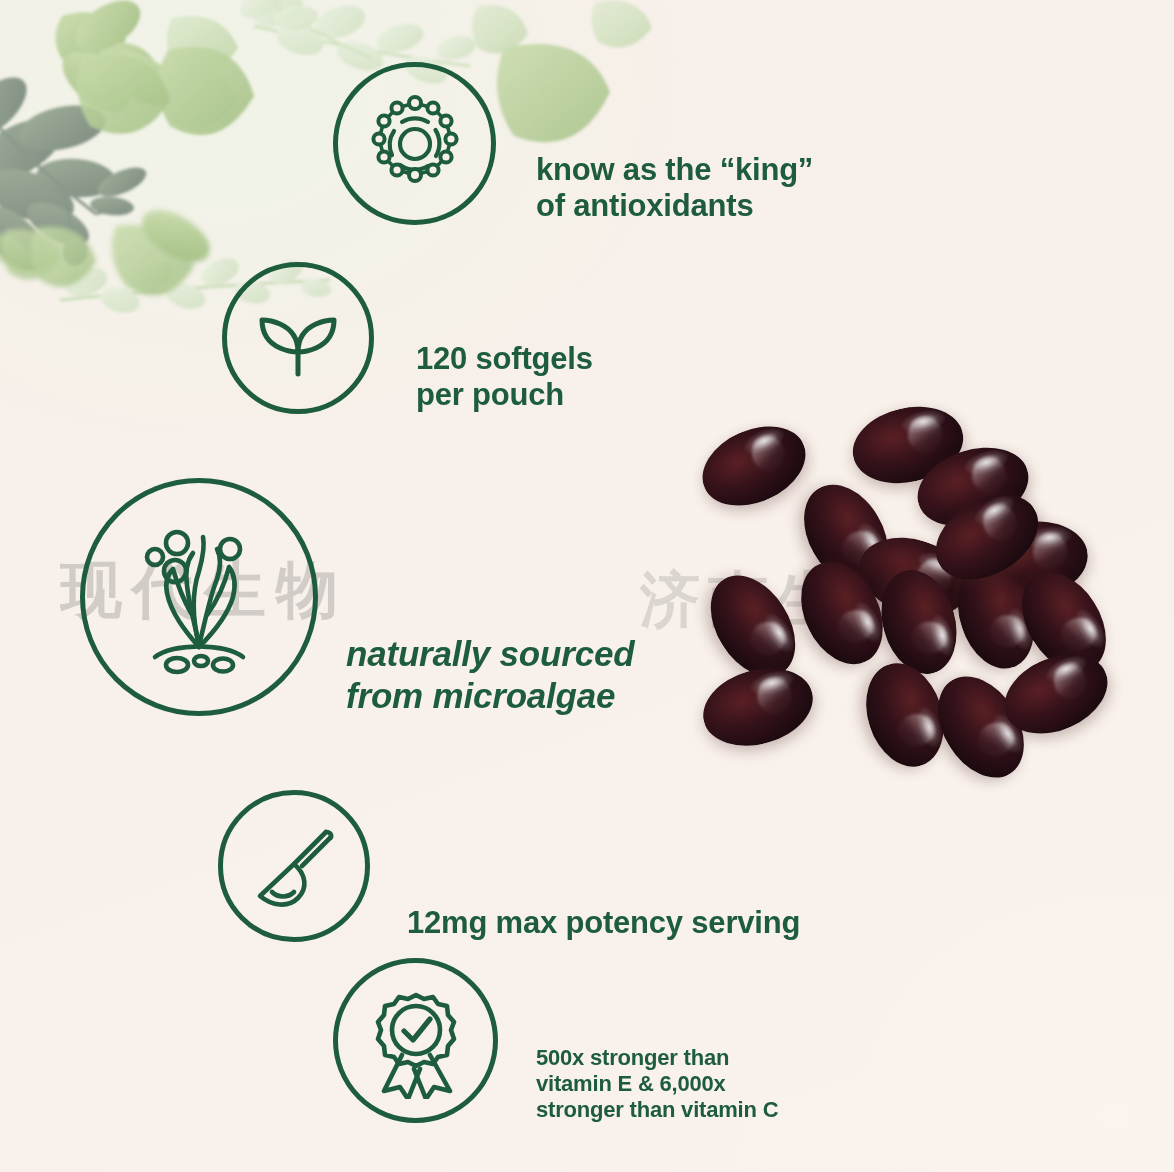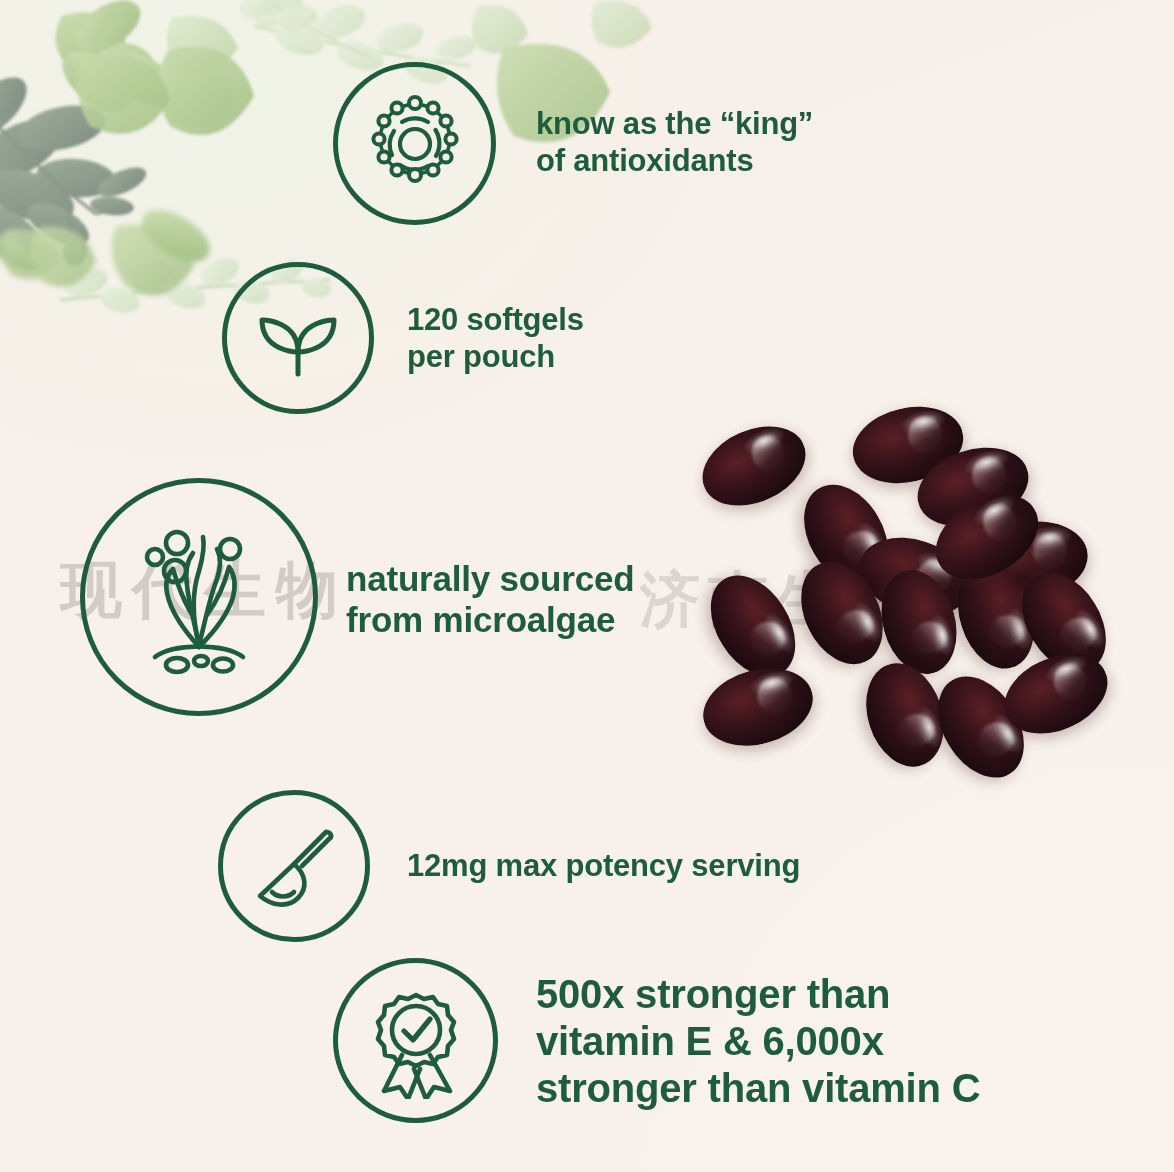--- a/index.html
+++ b/index.html
@@ -27,21 +27,21 @@
       linear-gradient(160deg, #f7efe9 0%, #f8f0ea 45%, #f9f1ec 100%);
   }
 
   
   .foliage { position: absolute; inset: 0; pointer-events: none; }
 
   
   .feature {
     position: absolute;
     display: flex;
-    align-items: center;
+    align-items: flex-end;
   }
   .icon-badge {
     flex: 0 0 auto;
     border-radius: 50%;
     border-style: solid;
     border-color: #1d5c3c;
     box-sizing: border-box;
     display: flex;
     align-items: center;
     justify-content: center;
@@ -55,35 +55,35 @@
     letter-spacing: -0.2px;
     line-height: 1.18;
     white-space: pre-line;
   }
 
   
   #feature-antioxidant { left: 333px; top: 62px; }
   #feature-antioxidant .icon-badge { width: 163px; height: 163px; border-width: 5px; }
   #feature-antioxidant .feature-text { font-size: 31px; margin-left: 40px; margin-top: -2px; }
 
-  #feature-softgels { left: 222px; top: 262px; }
+  #feature-softgels { left: 222px; top: 262px; gap: 9px; }
   #feature-softgels .icon-badge { width: 152px; height: 152px; border-width: 5px; }
   #feature-softgels .feature-text { font-size: 31px; margin-left: 33px; margin-top: 2px; }
 
   #feature-microalgae { left: 80px; top: 478px; }
   #feature-microalgae .icon-badge { width: 238px; height: 238px; border-width: 5px; }
-  #feature-microalgae .feature-text { font-size: 35px; margin-left: 28px; margin-top: 4px; }
+  #feature-microalgae .feature-text { font-size: 35px; margin-left: 28px; margin-top: 4px; font-style: italic; }
 
   #feature-potency { left: 218px; top: 790px; }
   #feature-potency .icon-badge { width: 152px; height: 152px; border-width: 5px; }
   #feature-potency .feature-text { font-size: 31px; margin-left: 37px; }
 
   #feature-strength { left: 333px; top: 958px; }
   #feature-strength .icon-badge { width: 165px; height: 165px; border-width: 5px; }
-  #feature-strength .feature-text { font-size: 40px; margin-left: 38px; margin-top: 2px; }
+  #feature-strength .feature-text { font-size: 22px; margin-left: 38px; margin-top: 2px; }
 
   
   .watermark {
     position: absolute;
     left: 60px;
     top: 548px;
     width: 640px;
     height: 110px;
     color: rgba(120,122,118,0.30);
     font-size: 62px;

